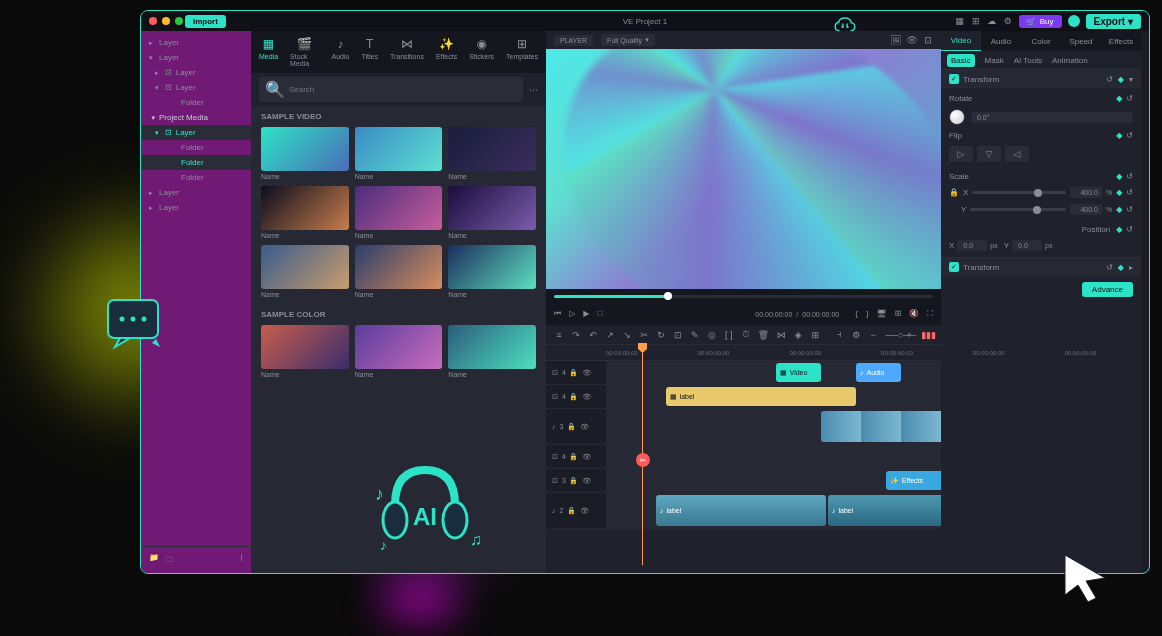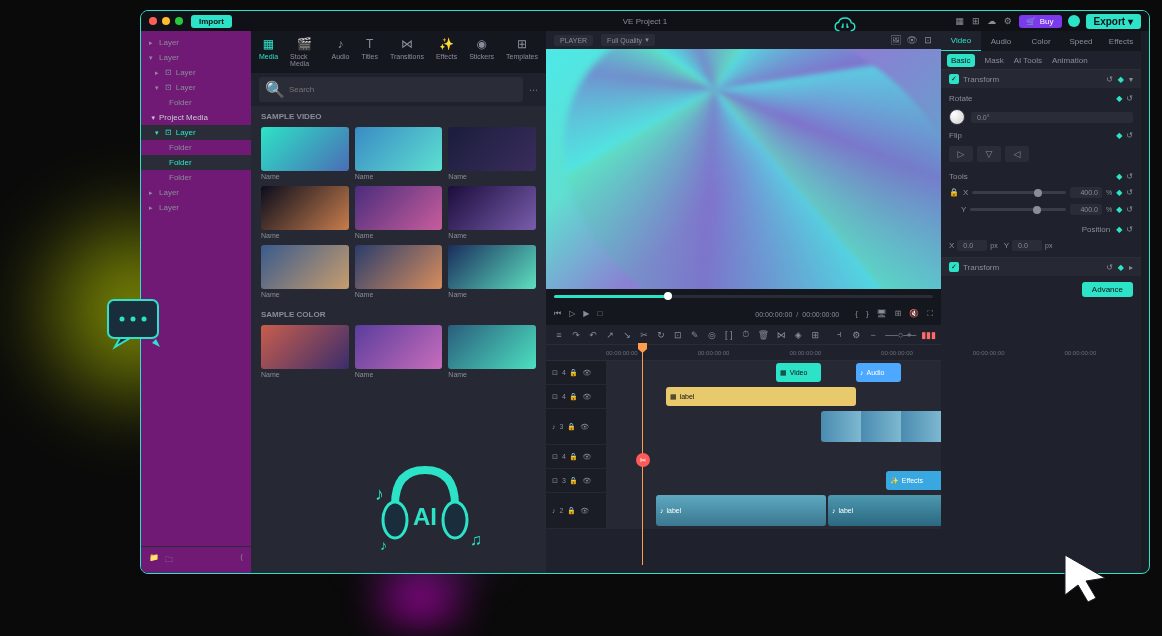--- a/index.html
+++ b/index.html
@@ -10,21 +10,21 @@
 .glow-purple { position: absolute; left: 340px; top: 420px; width: 180px; height: 180px; background: radial-gradient(circle, #c040ff 0%, transparent 70%); filter: blur(25px); opacity: 0.5; z-index: 0; }
 .glow-magenta { position: absolute; left: 340px; top: 570px; width: 160px; height: 60px; background: radial-gradient(circle, #ff00ff 0%, transparent 70%); filter: blur(15px); opacity: 0.5; z-index: 0; }
 
 .app-window { position: absolute; left: 140px; top: 10px; width: 1010px; height: 564px; background: #1a1d26; border: 1px solid #2de3c7; border-radius: 8px; overflow: hidden; z-index: 2; display: flex; flex-direction: column; }
 
 
 .titlebar { height: 20px; background: #0f1117; display: flex; align-items: center; padding: 0 8px; position: relative; }
 .traffic-lights { display: flex; gap: 5px; }
 .tl { width: 8px; height: 8px; border-radius: 50%; }
 .tl-r { background: #ff5f56; } .tl-y { background: #ffbd2e; } .tl-g { background: #27c93f; }
-.import-btn { background: #2de3c7; color: #0f1117; font-size: 8px; font-weight: 600; padding: 2px 8px; border-radius: 3px; margin-left: 8px; }
+.import-btn { background: #2de3c7; color: #0f1117; font-size: 8px; font-weight: 600; padding: 2px 8px; border-radius: 3px; margin-left: 2px; }
 .title-center { position: absolute; left: 50%; transform: translateX(-50%); font-size: 8px; color: #8a8d99; }
 .cloud-icon { position: absolute; left: 690px; top: 2px; width: 28px; height: 24px; z-index: 5; }
 .titlebar-right { margin-left: auto; display: flex; gap: 6px; align-items: center; }
 .tb-icon { width: 10px; height: 10px; color: #8a8d99; font-size: 9px; display: flex; align-items: center; justify-content: center; }
 .buy-btn { background: #7c3aed; color: #fff; font-size: 8px; padding: 2px 8px; border-radius: 3px; display: flex; align-items: center; gap: 3px; }
 .export-btn { background: #2de3c7; color: #0f1117; font-size: 10px; font-weight: 600; padding: 2px 8px; border-radius: 3px; }
 .avatar-dot { width: 12px; height: 12px; border-radius: 50%; background: #2de3c7; }
 
 
 .main-layout { flex: 1; display: grid; grid-template-columns: 110px 295px 395px 200px; grid-template-rows: 1fr; }
@@ -34,21 +34,21 @@
 .side-tabs { display: flex; padding: 4px 6px; gap: 8px; background: #15171f; }
 .side-tab { display: flex; flex-direction: column; align-items: center; gap: 2px; font-size: 7px; color: #8a8d99; padding: 2px; }
 .side-tab.active { color: #2de3c7; }
 .side-tab-icon { width: 14px; height: 14px; display: flex; align-items: center; justify-content: center; font-size: 12px; }
 .tree { padding: 4px 0; flex: 1; overflow: auto; }
 .tree-item { padding: 3px 8px; display: flex; align-items: center; gap: 4px; cursor: pointer; }
 .tree-item.selected { background: #2a2d38; color: #2de3c7; }
 .tree-item.bold { color: #c8cad4; font-weight: 500; text-align: right; }
 .tree-chev { font-size: 7px; width: 6px; }
 .tree-nested { padding-left: 14px; }
-.tree-nested2 { padding-left: 28px; }
+.tree-nested2 { padding-left: 40px; }
 .sidebar-bottom { padding: 6px 8px; display: flex; gap: 6px; border-top: 1px solid #2a2d38; }
 
 
 .media-panel { background: #262933; display: flex; flex-direction: column; }
 .search-row { display: flex; align-items: center; padding: 4px 8px; gap: 6px; background: #1f222c; }
 .search-wrap { flex: 1; display: flex; align-items: center; gap: 4px; background: #2a2d38; padding: 3px 6px; border-radius: 3px; }
 .search-input { background: transparent; border: none; color: #8a8d99; font-size: 8px; flex: 1; outline: none; }
 .section-label { font-size: 8px; color: #8a8d99; padding: 6px 10px; font-weight: 600; }
 .media-grid { display: grid; grid-template-columns: repeat(3, 1fr); gap: 6px; padding: 0 10px 6px; }
 .media-thumb { display: flex; flex-direction: column; gap: 2px; }
@@ -538,21 +538,21 @@
                 <span class="diamond">◆</span>
                 <span>↺</span>
               </span>
           </div>
           <div class="flip-btns">
             <div class="flip-btn">▷</div>
             <div class="flip-btn">▽</div>
             <div class="flip-btn">◁</div>
           </div>
           <div class="prop-row" style="justify-content:space-between;margin-top:4px">
-            <span>Tools</span>
+            <span>Scale</span>
             <span style="display:flex;gap:4px">
                 <span class="diamond">◆</span>
                 <span>↺</span>
               </span>
           </div>
           <div class="scale-row">
             <span class="lock-icon">🔒</span>
             <span>X</span>
             <div class="slider-track">
                 <div class="slider-thumb"></div>

